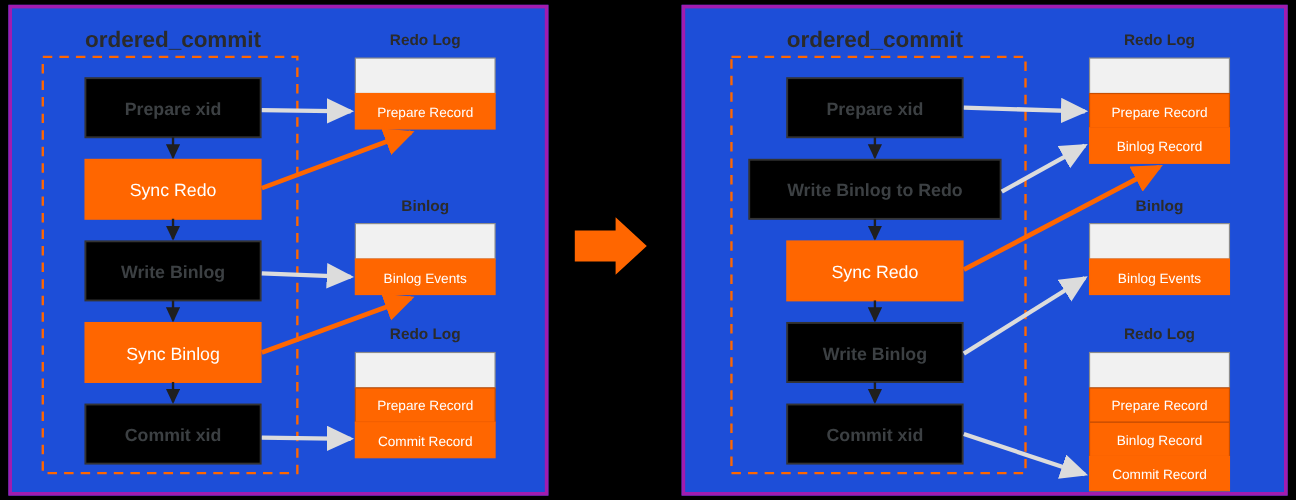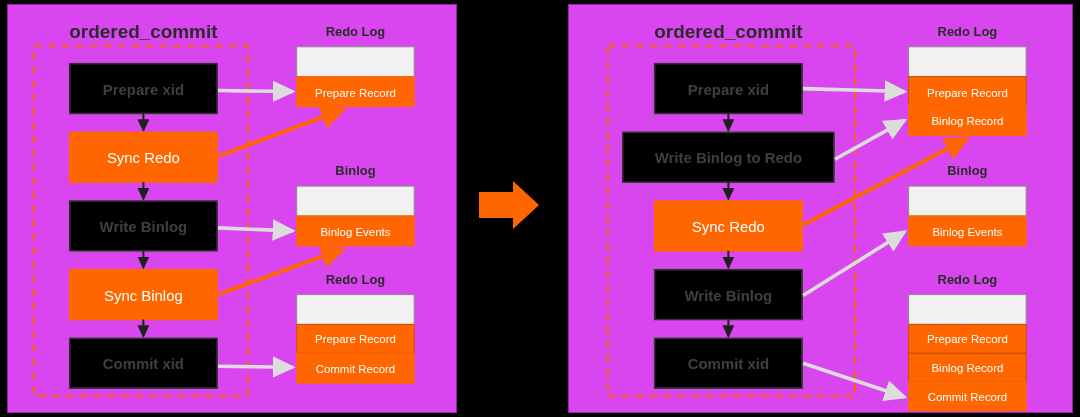--- a/index.html
+++ b/index.html
@@ -1,18 +1,18 @@
 <!DOCTYPE html>
 <html><head>
 <meta charset="utf-8">
 <style>
   html,body{margin:0;padding:0;background:#000;}
   body{width:1080px;height:417px;overflow:hidden;font-family:"Liberation Sans",sans-serif;}
   #stage{position:relative;width:1080px;height:417px;background:#000;}
-  .panel{position:absolute;top:4px;height:409px;border:1px solid #a21caf;background:#d946ef;box-sizing:border-box;}
+  .panel{position:absolute;top:4px;height:409px;border:3px solid #a21caf;background:#1d4ed8;box-sizing:border-box;}
   #panel-left{left:7px;width:450px;}
   #panel-right{left:568px;width:505px;}
   .panel svg{display:block;width:100%;height:100%;}
   .mid-arrow{position:absolute;left:463px;top:170px;width:95px;height:70px;}
   text{font-family:"Liberation Sans",sans-serif;}
   .ttl{font-size:19px;font-weight:700;fill:#2b2b2b;}
   .grp-ttl{font-size:13px;font-weight:700;fill:#2b2b2b;}
   .stepoff{font-size:15px;font-weight:700;fill:#3c4043;}
   .stepon{font-size:15px;font-weight:400;fill:#ffffff;}
   .rec{font-size:11.5px;font-weight:400;fill:#ffffff;}

